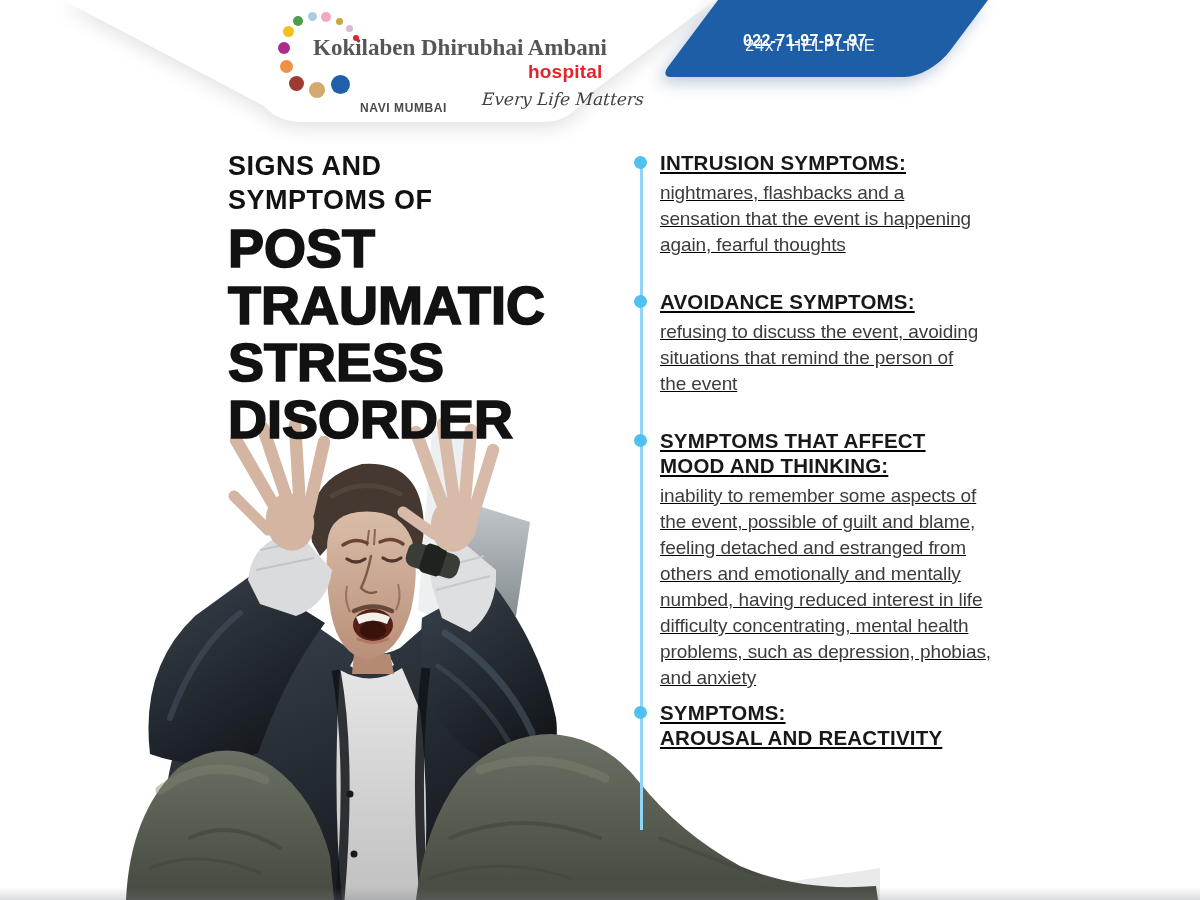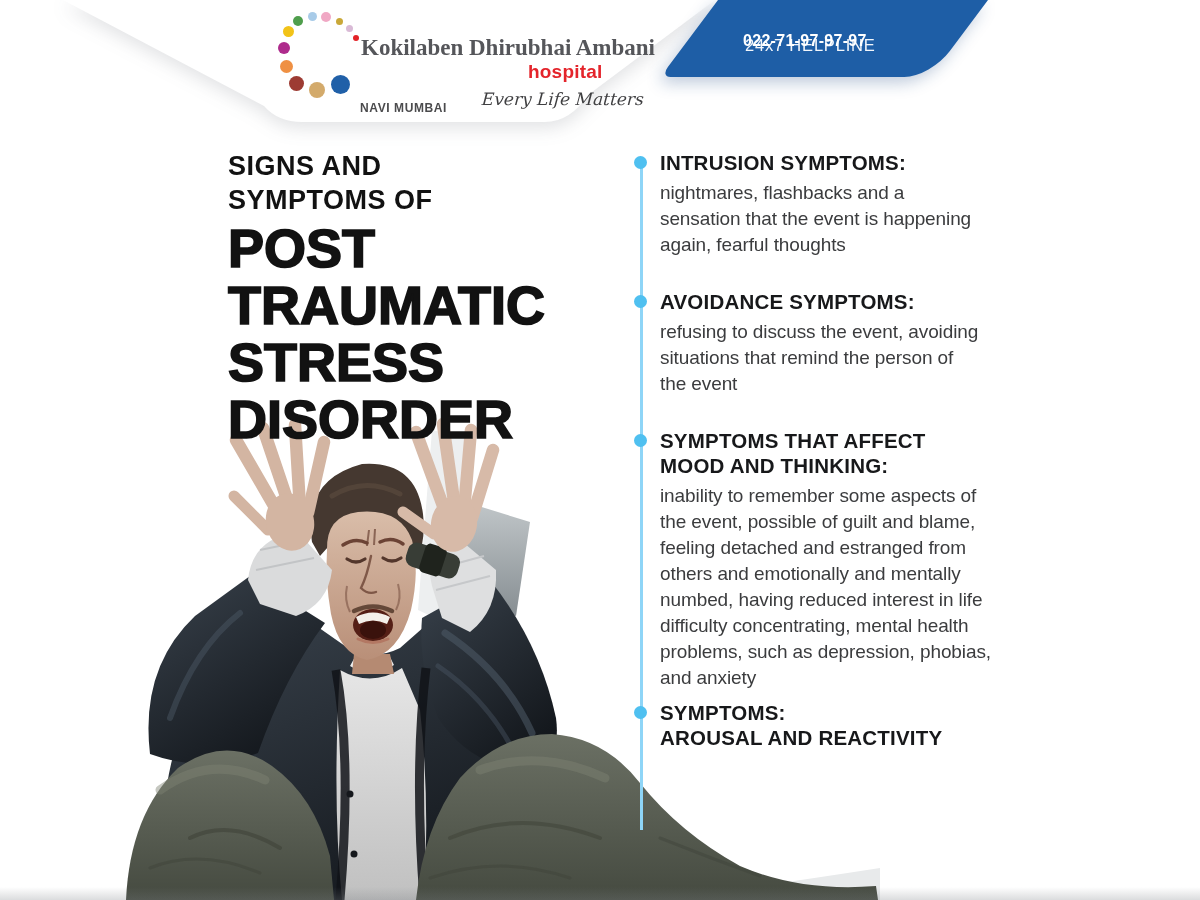--- a/index.html
+++ b/index.html
@@ -8,21 +8,21 @@
     overflow:hidden;font-family:"Liberation Sans",sans-serif;
   }
   
   .header-shape-svg{position:absolute;left:0;top:0;width:1200px;height:160px;}
   .header-shape-svg path{filter:drop-shadow(0 6px 9px rgba(70,75,85,.16));}
   .logo{position:absolute;left:255px;top:5px;width:380px;height:112px;}
   .logo-dot{position:absolute;border-radius:50%;}
   .logo-name{
     position:absolute;left:58px;top:30px;width:300px;
     font-family:"Liberation Serif",serif;font-weight:bold;font-size:23px;
-    color:#55565a;white-space:nowrap;margin-left:48px;
+    color:#55565a;white-space:nowrap;
   }
   .logo-hospital{
     position:absolute;left:273px;top:56px;font-size:19px;font-weight:bold;
     color:var(--hospital-red,#e4242b);letter-spacing:.2px;
   }
   .logo-location{
     position:absolute;left:105px;top:96px;font-size:12px;font-weight:bold;
     color:#4b4b4d;letter-spacing:.6px;
   }
   .logo-tagline{
@@ -47,21 +47,21 @@
     font-weight:bold;letter-spacing:.3px;
   }
   
   .title{position:absolute;left:228px;top:149px;width:420px;color:var(--title-text,#121212);}
   .title .eyebrow{font-size:27px;line-height:34px;font-weight:bold;letter-spacing:.5px;}
   .title .main{
     font-size:54px;line-height:51px;font-weight:bold;letter-spacing:0;
     -webkit-text-stroke:1.7px currentColor;margin-top:6px;
   }
   
-  .symptoms{position:absolute;left:660px;top:150px;width:356px;}
+  .symptoms{position:absolute;left:660px;top:150px;width:356px;text-decoration:underline;}
   .timeline{
     position:absolute;left:-20px;top:13px;width:2.5px;height:667px;
     background:var(--timeline,#8ed5f7);
   }
   .sec{position:relative;margin-bottom:31px;}
   .sec:nth-child(4){margin-bottom:9px;}
   .sec-bullet{
     position:absolute;left:-26.5px;top:5.5px;width:13px;height:13px;
     border-radius:50%;background:var(--bullet,#4fc0f0);
   }

